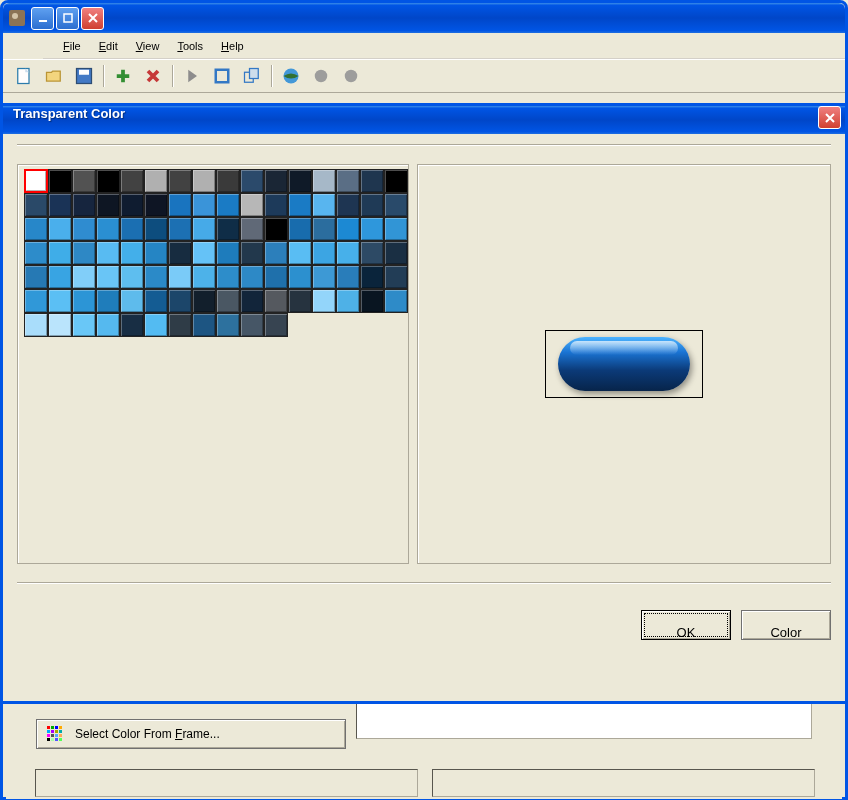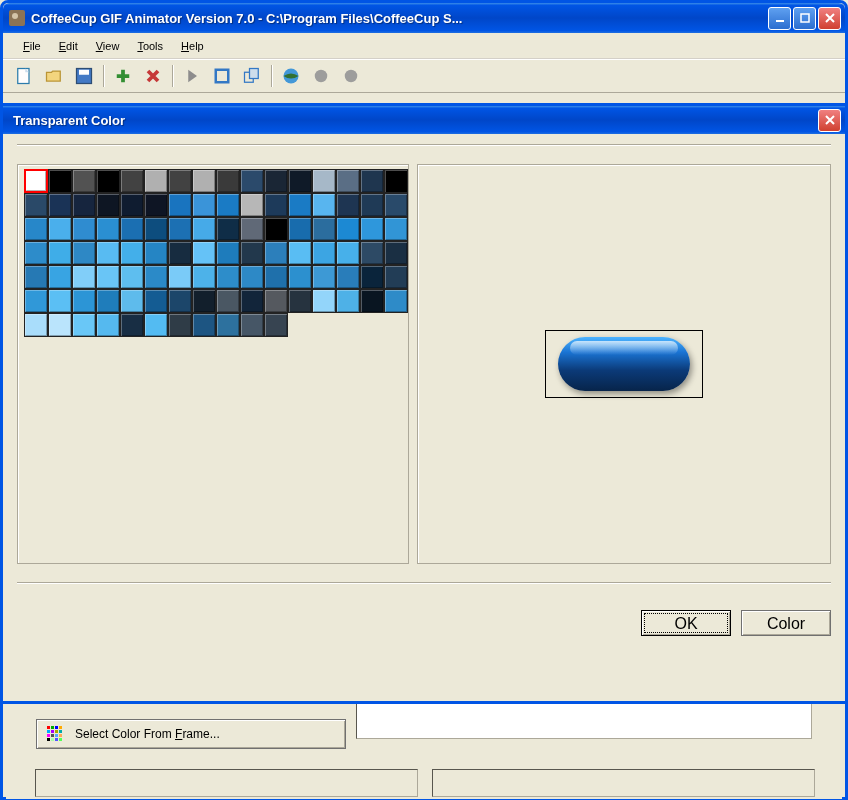--- a/index.html
+++ b/index.html
@@ -75,20 +75,21 @@
     .winbtn svg { width: 12px; height: 12px; }
 
     .menubar {
       height: 26px;
       background: #ece9d8;
       display: flex;
       align-items: center;
       padding: 0 12px;
       gap: 2px;
       border-bottom: 1px solid #d4d0c8;
+      margin-left: 40px;
     }
     .menu-item {
       padding: 3px 8px;
       cursor: pointer;
     }
     .menu-item .ul { text-decoration: underline; }
 
     .toolbar {
       height: 34px;
       background: #ece9d8;
@@ -120,21 +121,20 @@
       height: 601px;
       border: 3px solid #0055e5;
       background: #ece9d8;
       display: flex;
       flex-direction: column;
     }
     .dialog-titlebar {
       height: 28px;
       background: linear-gradient(to bottom, #3a8ce8 0%, #0055e5 8%, #0046c8 50%, #0055e5 92%, #1f6fe0 100%);
       display: flex;
-      align-items: center;
       padding: 0 4px 0 10px;
     }
     .dialog-title {
       color: white;
       font-weight: bold;
       font-size: 13px;
       flex: 1;
       text-shadow: 1px 1px 1px rgba(0,0,0,0.4);
     }
     .dialog-body {
@@ -224,23 +224,23 @@
       gap: 10px;
       padding: 8px 0 0 0;
     }
     .btn {
       min-width: 90px;
       height: 26px;
       background: #ece9d8;
       border: 1px solid #707070;
       box-shadow: inset 1px 1px #fff, inset -1px -1px #aca899;
       font-family: Tahoma, sans-serif;
-      font-size: 16px;
+      font-size: 13px;
       cursor: pointer;
-      padding: 4px 18px;
+      padding: 14px 18px;
     }
     .btn-default {
       border: 1px solid #000;
       outline: 1px dotted #000;
       outline-offset: -4px;
     }
 
     
     .bottom-area {
       position: absolute;
@@ -297,21 +297,20 @@
       background: #ece9d8;
     }
     .scb-label .ul { text-decoration: underline; }
   </style>
 </head>
 <body>
 
 <div class="main-window">
   <div class="main-titlebar">
     <div class="app-icon"></div>
-    <div class="main-title">CoffeeCup GIF Animator Version 7.0 - C:\Program Files\CoffeeCup S...</div>
     <div class="window-buttons">
       <div class="winbtn winbtn-min">
         <svg viewBox="0 0 12 12">
             <rect x="2" y="8" width="8" height="2" fill="#fff"></rect>
           </svg>
       </div>
       <div class="winbtn winbtn-max">
         <svg viewBox="0 0 12 12">
             <rect x="2" y="2" width="8" height="8" fill="none" stroke="#fff" stroke-width="1.5"></rect>
           </svg>

